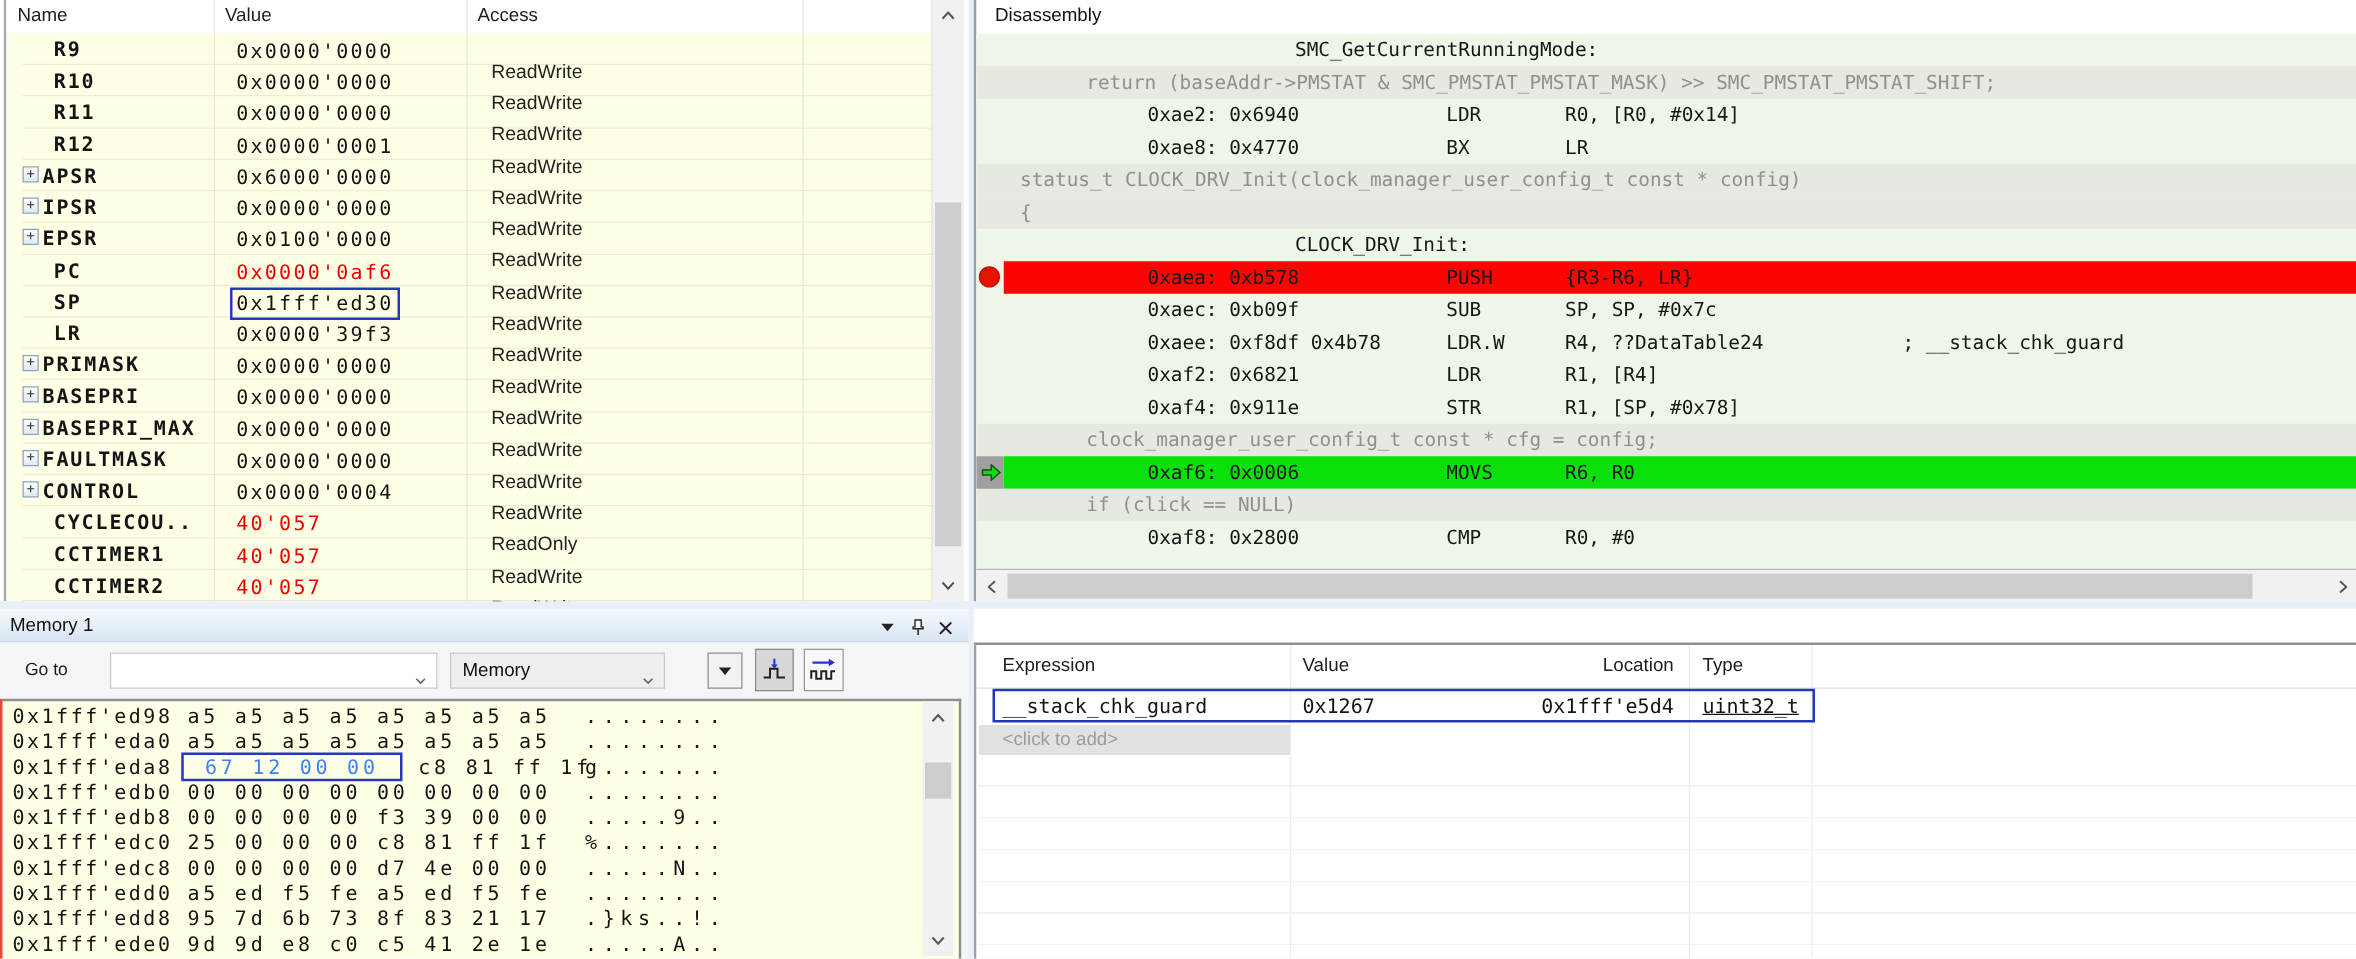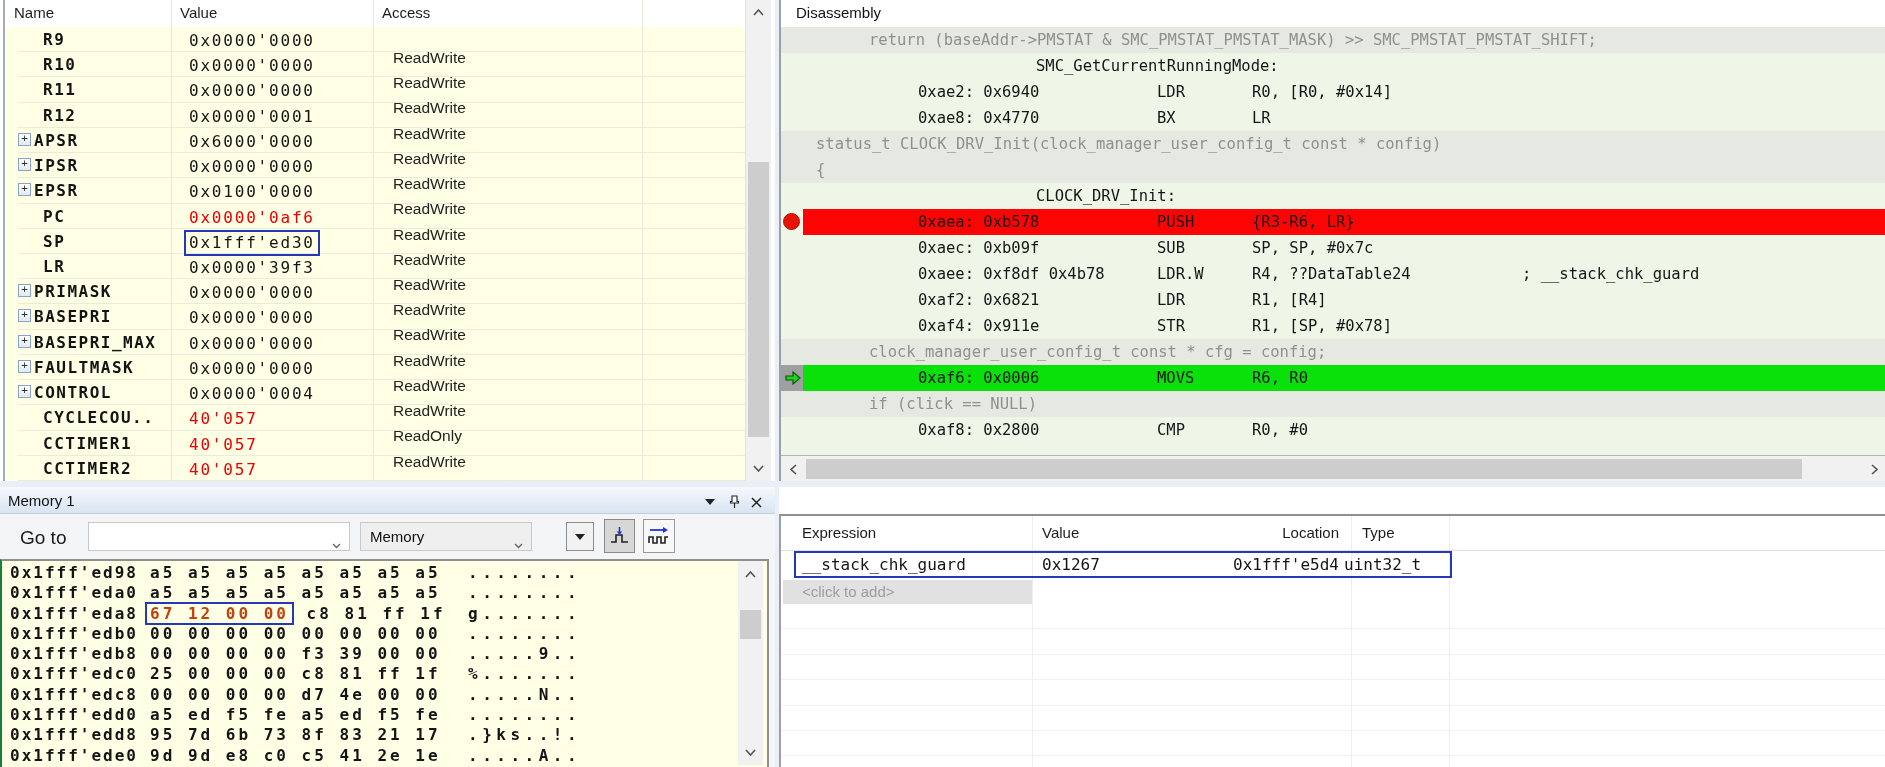--- a/index.html
+++ b/index.html
@@ -35,37 +35,37 @@
   .sthumb{position:absolute;background:#cdcdcd;}
 
   
   #mem-panel{left:0;top:487px;width:775px;height:280px;background:#f4f5f6;}
   .titlebar{position:absolute;left:0;top:0;right:0;height:27px;
             background:linear-gradient(180deg,#f6f9fd,#d8e4f2);border-bottom:1px solid #c2cfe0;box-sizing:border-box;}
   .title-text{position:absolute;left:8px;top:5px;font-size:15px;color:#111;}
   .tb-icon{position:absolute;top:8px;width:14px;height:14px;display:flex;align-items:center;justify-content:center;}
   .tri-down{width:0;height:0;border-left:5px solid transparent;border-right:5px solid transparent;border-top:6px solid #222;}
   #mem-toolbar{position:absolute;left:0;top:27px;right:0;height:45px;background:#f4f5f6;}
-  .tool-label{position:absolute;left:20px;top:13px;font-size:19px;color:#1a1a1a;}
+  .tool-label{position:absolute;left:20px;top:13px;font-size:14px;color:#1a1a1a;}
   .combo{position:absolute;top:8px;height:29px;box-sizing:border-box;border:1px solid #c9c9c9;background:#fff;}
   .combo .chev{position:absolute;right:8px;top:12px;}
   .combo-text{position:absolute;left:9px;top:5px;font-size:15px;color:#111;}
   #mem-drop-btn{position:absolute;left:566px;top:8px;width:28px;height:29px;box-sizing:border-box;border:1px solid #8f8f8f;
                 background:#f2f2f2;display:flex;align-items:center;justify-content:center;}
   .mem-btn{position:absolute;top:5px;width:31px;height:34px;box-sizing:border-box;border:1px solid #989898;
            background:#f8f8f8;display:flex;align-items:center;justify-content:center;}
   .mem-btn.pressed{background:#d7d7d7;border-color:#8a8a8a;}
   #mem-content{position:absolute;left:0;top:72px;width:769px;height:208px;background:#ffffe6;box-sizing:border-box;
-               border-top:2px solid #8f8f8f;border-left:2px solid #15803d;border-right:2px solid #8f8f8f;font-weight:bold;}
+               border-top:2px solid #8f8f8f;border-left:2px solid #ef4444;border-right:2px solid #8f8f8f;}
   #mem-rows{position:absolute;left:0;top:2px;width:736px;}
   .mem-row{position:relative;height:20.3px;font-size:16px;line-height:20px;color:#141414;}
   .mem-addr{position:absolute;left:8px;letter-spacing:2px;white-space:pre;}
   .mem-bytes{position:absolute;left:148px;letter-spacing:3px;white-space:pre;}
   .mem-ascii{position:absolute;left:466px;letter-spacing:4.5px;white-space:pre;}
-  .mem-red-box{border:2px solid #2438b8;padding:0 3px;color:#c2410c;margin-left:-5px;}
+  .mem-red-box{border:2px solid #2438b8;padding:0 17px;color:#3b82f6;margin-left:-5px;}
 
   
   #dis-panel{left:779px;top:0;width:1106px;height:481px;background:#fff;border-left:2px solid #9aa0a8;}
   #dis-title{position:absolute;left:15px;top:4px;font-size:15px;color:#111;}
   #dis-body{position:absolute;left:0;top:27px;width:1104px;height:428px;background:#edf6e7;overflow:hidden;}
   .dline{position:relative;height:26px;}
   .dline span{z-index:1;}
   .dline.source::before{content:'';position:absolute;left:0;right:0;top:0;bottom:0;background:#e5e9e1;}
   .dline.hl-red::before{content:'';position:absolute;left:22px;right:0;top:0;bottom:0;background:#fd0404;}
   .dline.hl-green::before{content:'';position:absolute;left:22px;right:0;top:0;bottom:0;background:#0ae00a;}
@@ -87,21 +87,21 @@
   #watch-body{position:absolute;left:0;top:27px;width:1106px;height:253px;background:#fff;box-sizing:border-box;
               border-top:2px solid #8f8f8f;border-left:2px solid #9aa0a8;}
   .w-vline{position:absolute;top:0;bottom:0;width:1px;background:#ededed;}
   .w-h{position:absolute;top:8px;font-size:15px;color:#1c1c1c;}
   #w-header{position:absolute;left:0;top:0;right:0;height:35px;border-bottom:1px solid #e0e0e0;box-sizing:border-box;}
   #watch-rows{position:absolute;left:0;top:35px;right:0;}
   .w-row{position:relative;height:27px;font-size:16px;line-height:27px;color:#141414;}
   .w-expr{position:absolute;left:21px;white-space:pre;}
   .w-val{position:absolute;left:261px;white-space:pre;}
   .w-loc{position:absolute;left:330px;width:228px;text-align:right;white-space:pre;}
-  .w-type{position:absolute;left:563px;white-space:pre;}
+  .w-type{position:absolute;left:581px;white-space:pre;text-decoration:underline;}
   .w-selbox{position:absolute;left:13px;top:0px;width:658px;height:27px;box-sizing:border-box;
             border:2px solid #2438b8;z-index:2;}
   #w-addrow{position:absolute;left:2px;top:64px;width:249px;height:24px;background:#e1e1e1;}
   #w-addrow span{position:absolute;left:19px;top:3px;font-size:15px;color:#9c9c9c;}
   #w-grid{position:absolute;left:0;top:88px;right:0;bottom:0;
           background:repeating-linear-gradient(180deg,transparent 0px,transparent 24.4px,#f2f2f2 24.4px,#f2f2f2 25.4px);}
 </style>
 </head>
 <body>
 
@@ -226,25 +226,25 @@
       <svg width="11" height="7">
           <polyline points="1,1 5.5,6 10,1" fill="none" stroke="#555" stroke-width="1.6"></polyline>
         </svg>
     </div>
   </div>
 </div>
 
 <div class="panel" id="dis-panel">
   <div id="dis-title">Disassembly</div>
   <div id="dis-body">
+      <div class="dline label">
+        <span class="dlabel mono">SMC_GetCurrentRunningMode:</span>
+      </div>
       <div class="dline source ind2">
         <span class="dsrc mono">return (baseAddr-&gt;PMSTAT &amp; SMC_PMSTAT_PMSTAT_MASK) &gt;&gt; SMC_PMSTAT_PMSTAT_SHIFT;</span>
-      </div>
-      <div class="dline label">
-        <span class="dlabel mono">SMC_GetCurrentRunningMode:</span>
       </div>
       <div class="dline instr">
         <span class="daddr mono">0xae2: 0x6940</span>
         <span class="dmn mono">LDR</span>
         <span class="dops mono">R0, [R0, #0x14]</span>
       </div>
       <div class="dline instr">
         <span class="daddr mono">0xae8: 0x4770</span>
         <span class="dmn mono">BX</span>
         <span class="dops mono">LR</span>

